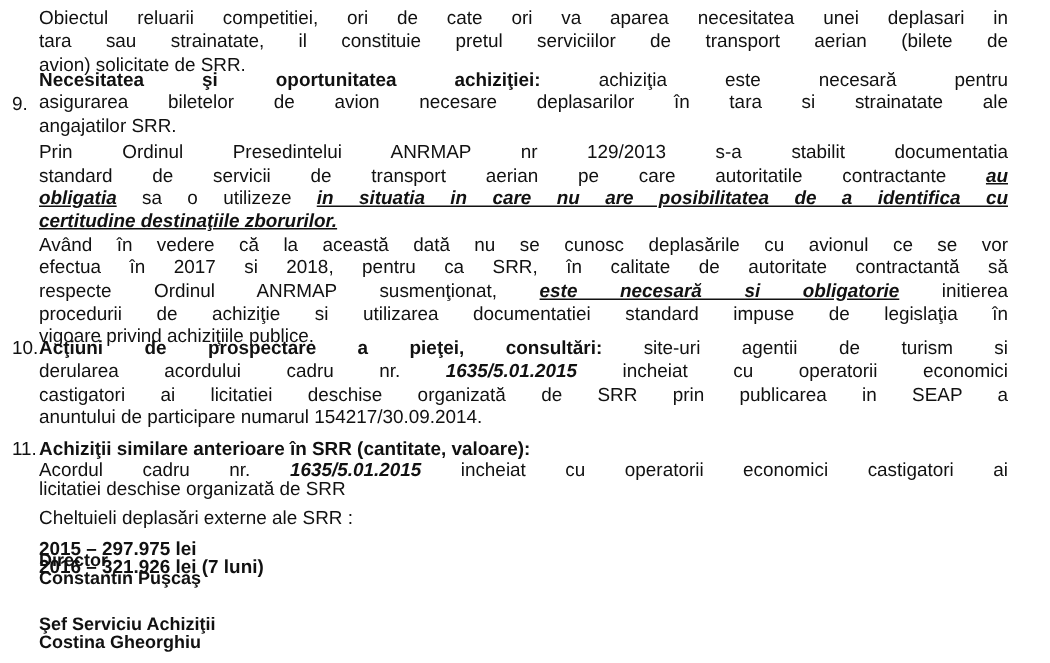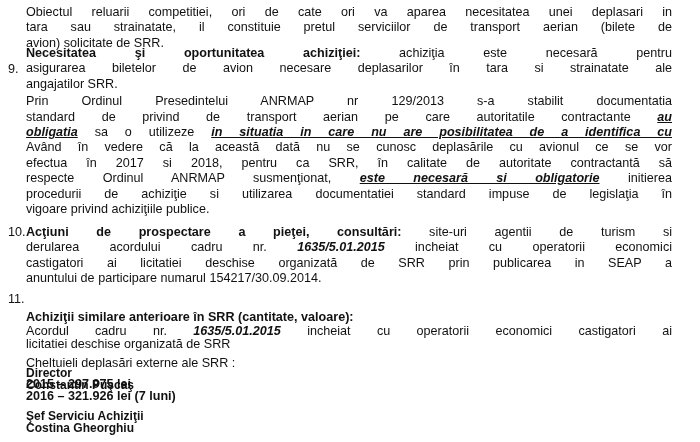--- a/index.html
+++ b/index.html
@@ -25,39 +25,40 @@
   <span class="j">tara sau strainatate, il constituie pretul serviciilor de transport aerian (bilete de</span>
   <span class="nl">avion) solicitate de SRR.</span>
 </div>
 
 <span class="num" style="top:62px;">9.</span>
 <div class="p" style="top:46px;">
   <span class="j"><b>Necesitatea şi oportunitatea achiziţiei:</b><span> achiziţia este necesară pentru</span></span>
   <span class="j">asigurarea biletelor de avion necesare deplasarilor în tara si strainatate ale</span>
   <span class="nl">angajatilor SRR.</span>
   <span class="j" style="margin-top:2px;">Prin Ordinul Presedintelui ANRMAP nr 129/2013 s-a stabilit documentatia</span>
-  <span class="j"><span>standard de privind de transport  aerian pe care autoritatile contractante </span><span class="bu">au</span></span>
+  <span class="j"><span>standard de servicii de transport  aerian pe care autoritatile contractante </span><span class="bu">au</span></span>
   <span class="j"><span class="bu">obligatia</span><span> sa o utilizeze </span><span class="bu">in situatia in care nu are posibilitatea de a identifica cu</span></span>
+  <span class="nl"><span class="bu">certitudine destinaţiile zborurilor.</span></span>
   <span class="j">Având în vedere că la această dată nu se cunosc deplasările cu avionul ce se vor</span>
   <span class="j">efectua în 2017 si 2018, pentru ca SRR, în calitate de autoritate contractantă să</span>
   <span class="j"><span>respecte Ordinul ANRMAP susmenţionat, </span><span class="bu">este necesară si obligatorie</span><span> initierea</span></span>
   <span class="j">procedurii de achiziţie si utilizarea documentatiei standard impuse de legislaţia în</span>
   <span class="nl">vigoare privind achiziţiile publice.</span>
 </div>
 
 <span class="num" style="top:225px;">10.</span>
 <div class="p" style="top:225px;">
   <span class="j"><b>Acţiuni de prospectare a pieţei, consultări:</b><span> site-uri agentii de turism si</span></span>
   <span class="j"><span>derularea acordului cadru nr. </span><span class="bi">1635/5.01.2015</span><span> incheiat cu operatorii economici</span></span>
   <span class="j">castigatori ai licitatiei deschise organizată de SRR prin publicarea in SEAP a</span>
   <span class="nl">anuntului de participare numarul 154217/30.09.2014.</span>
 </div>
 
 <span class="num" style="top:292px;">11.</span>
-<div class="p" style="top:292px;margin-top:18px;">
+<div class="p" style="top:292px;">
   <span class="nl"><b>Achiziţii similare anterioare în SRR (cantitate, valoare):</b></span>
   <span class="j" style="line-height:13px;"><span>Acordul cadru nr. </span><span class="bi">1635/5.01.2015</span><span> incheiat cu operatorii economici castigatori ai</span></span>
   <span class="nl" style="line-height:12px;">licitatiei deschise organizată de SRR</span>
   <span class="nl" style="margin-top:6px;">Cheltuieli deplasări externe ale SRR :</span>
   <span class="nl" style="font-weight:bold; line-height:12px; margin-top:6px;">2015  – 297.975 lei</span>
   <span class="nl" style="font-weight:bold; line-height:12px;">2016 – 321.926 lei (7 luni)</span>
 </div>
 
 <div class="sig" style="top:367px;">
   <div>Director</div>

